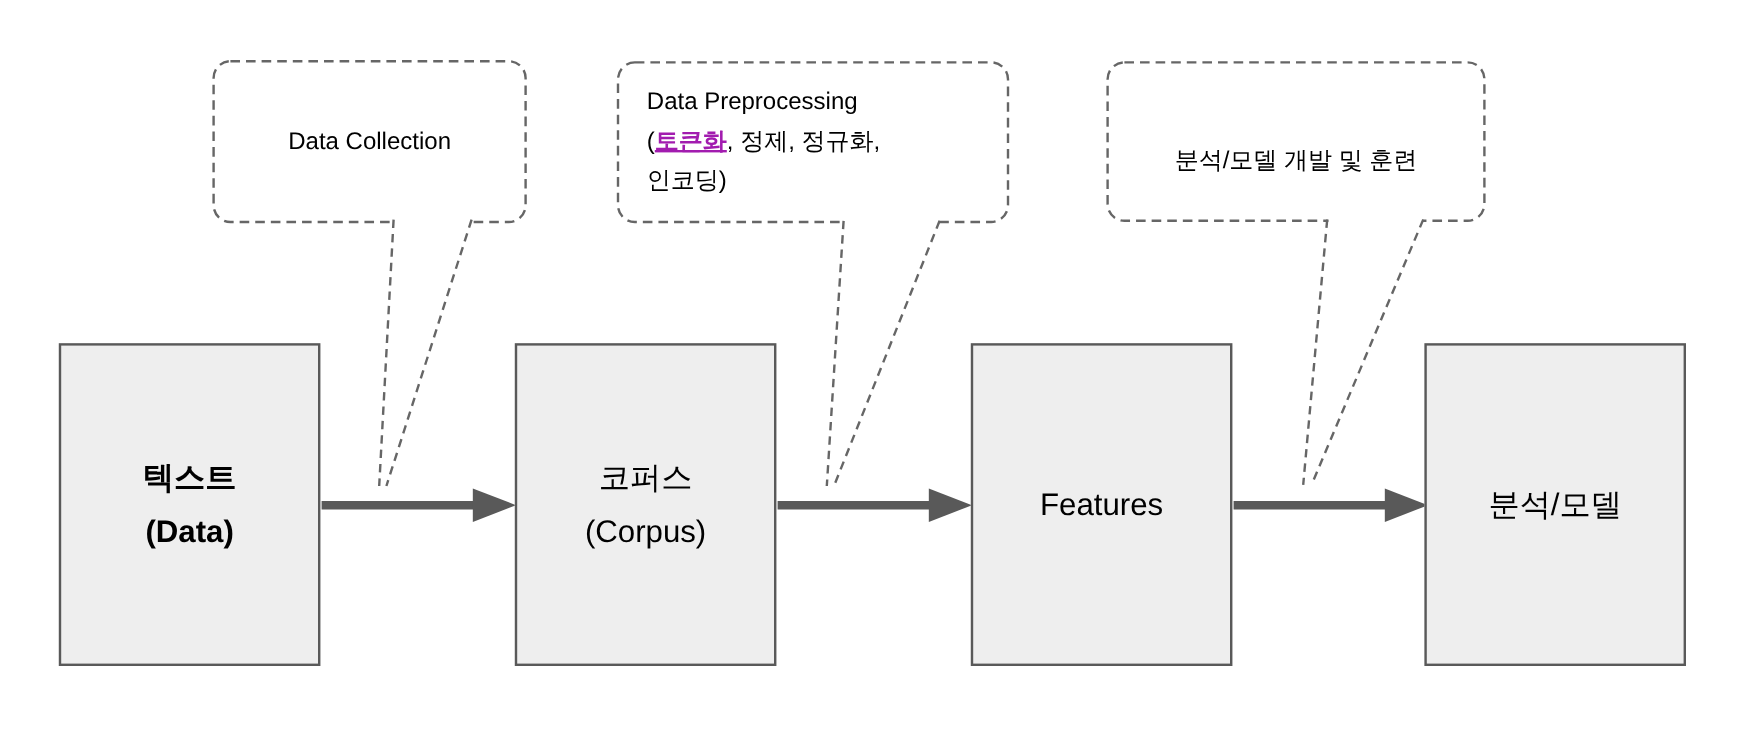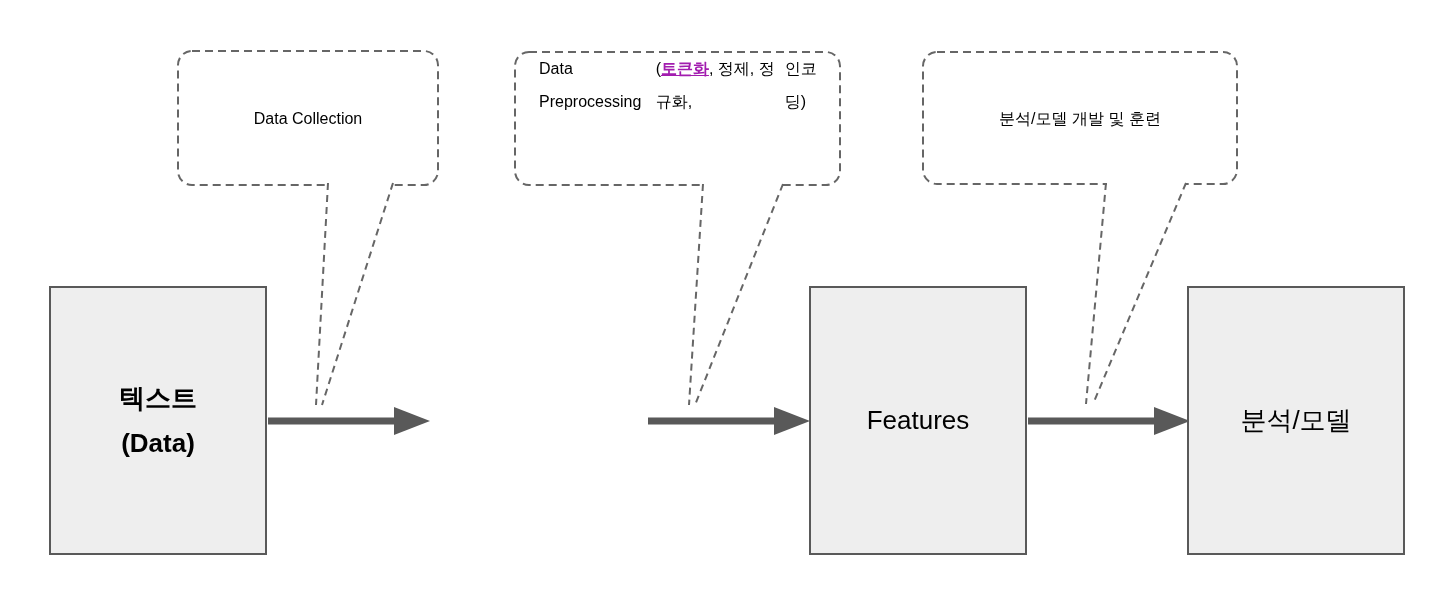--- a/index.html
+++ b/index.html
@@ -33,22 +33,23 @@
     z-index: 2;
     font-size: 26px;
     line-height: 45px;
     text-align: center;
   }
   .box-line:empty { display: none; }
   .callout-text {
     position: absolute;
     z-index: 2;
     display: flex;
+    flex-direction: column;
     justify-content: center;
-    font-size: 16px;
+    font-size: 20px;
     line-height: 33px;
   }
   .callout-text.centered {
     align-items: center;
   }
   .callout-text.left {
     align-items: flex-start;
     text-align: left;
   }
   .link {
@@ -96,20 +97,24 @@
     <path class="tail" d="M703,184 L689,405"></path>
     <path class="tail" d="M783,184 L695,405"></path>
     <path class="tail" d="M1106,183 L1086,404"></path>
     <path class="tail" d="M1186,183 L1093,404"></path>
   </svg>
 
   <div class="flow-box" style="left:49px;font-weight:bold;">
     <span class="box-line">텍스트</span>
     <span class="box-line">(Data)</span>
   </div>
+  <div class="flow-box" style="left:429px;">
+    <span class="box-line">코퍼스</span>
+    <span class="box-line">(Corpus)</span>
+  </div>
   <div class="flow-box" style="left:809px;">
     <span class="box-line">Features</span>
 
   </div>
   <div class="flow-box" style="left:1187px;">
     <span class="box-line">분석/모델</span>
 
   </div>
 
   <div class="callout-text centered" style="left:178px; top:51px; width:260px; height:134px;">
@@ -121,17 +126,17 @@
       <span>Data Preprocessing</span>
     </div>
     <div>
       <span>(</span><span class="link">토큰화</span><span>, 정제, 정규화,</span>
     </div>
     <div>
       <span>인코딩)</span>
     </div>
   </div>
 
-  <div class="callout-text centered" style="left:923px; top:52px; width:314px; height:132px;">
+  <div class="callout-text centered" style="left:923px; top:68px; width:314px; height:132px;">
     <span>분석/모델 개발 및 훈련</span>
   </div>
 
 </div>
 
 </body></html>

